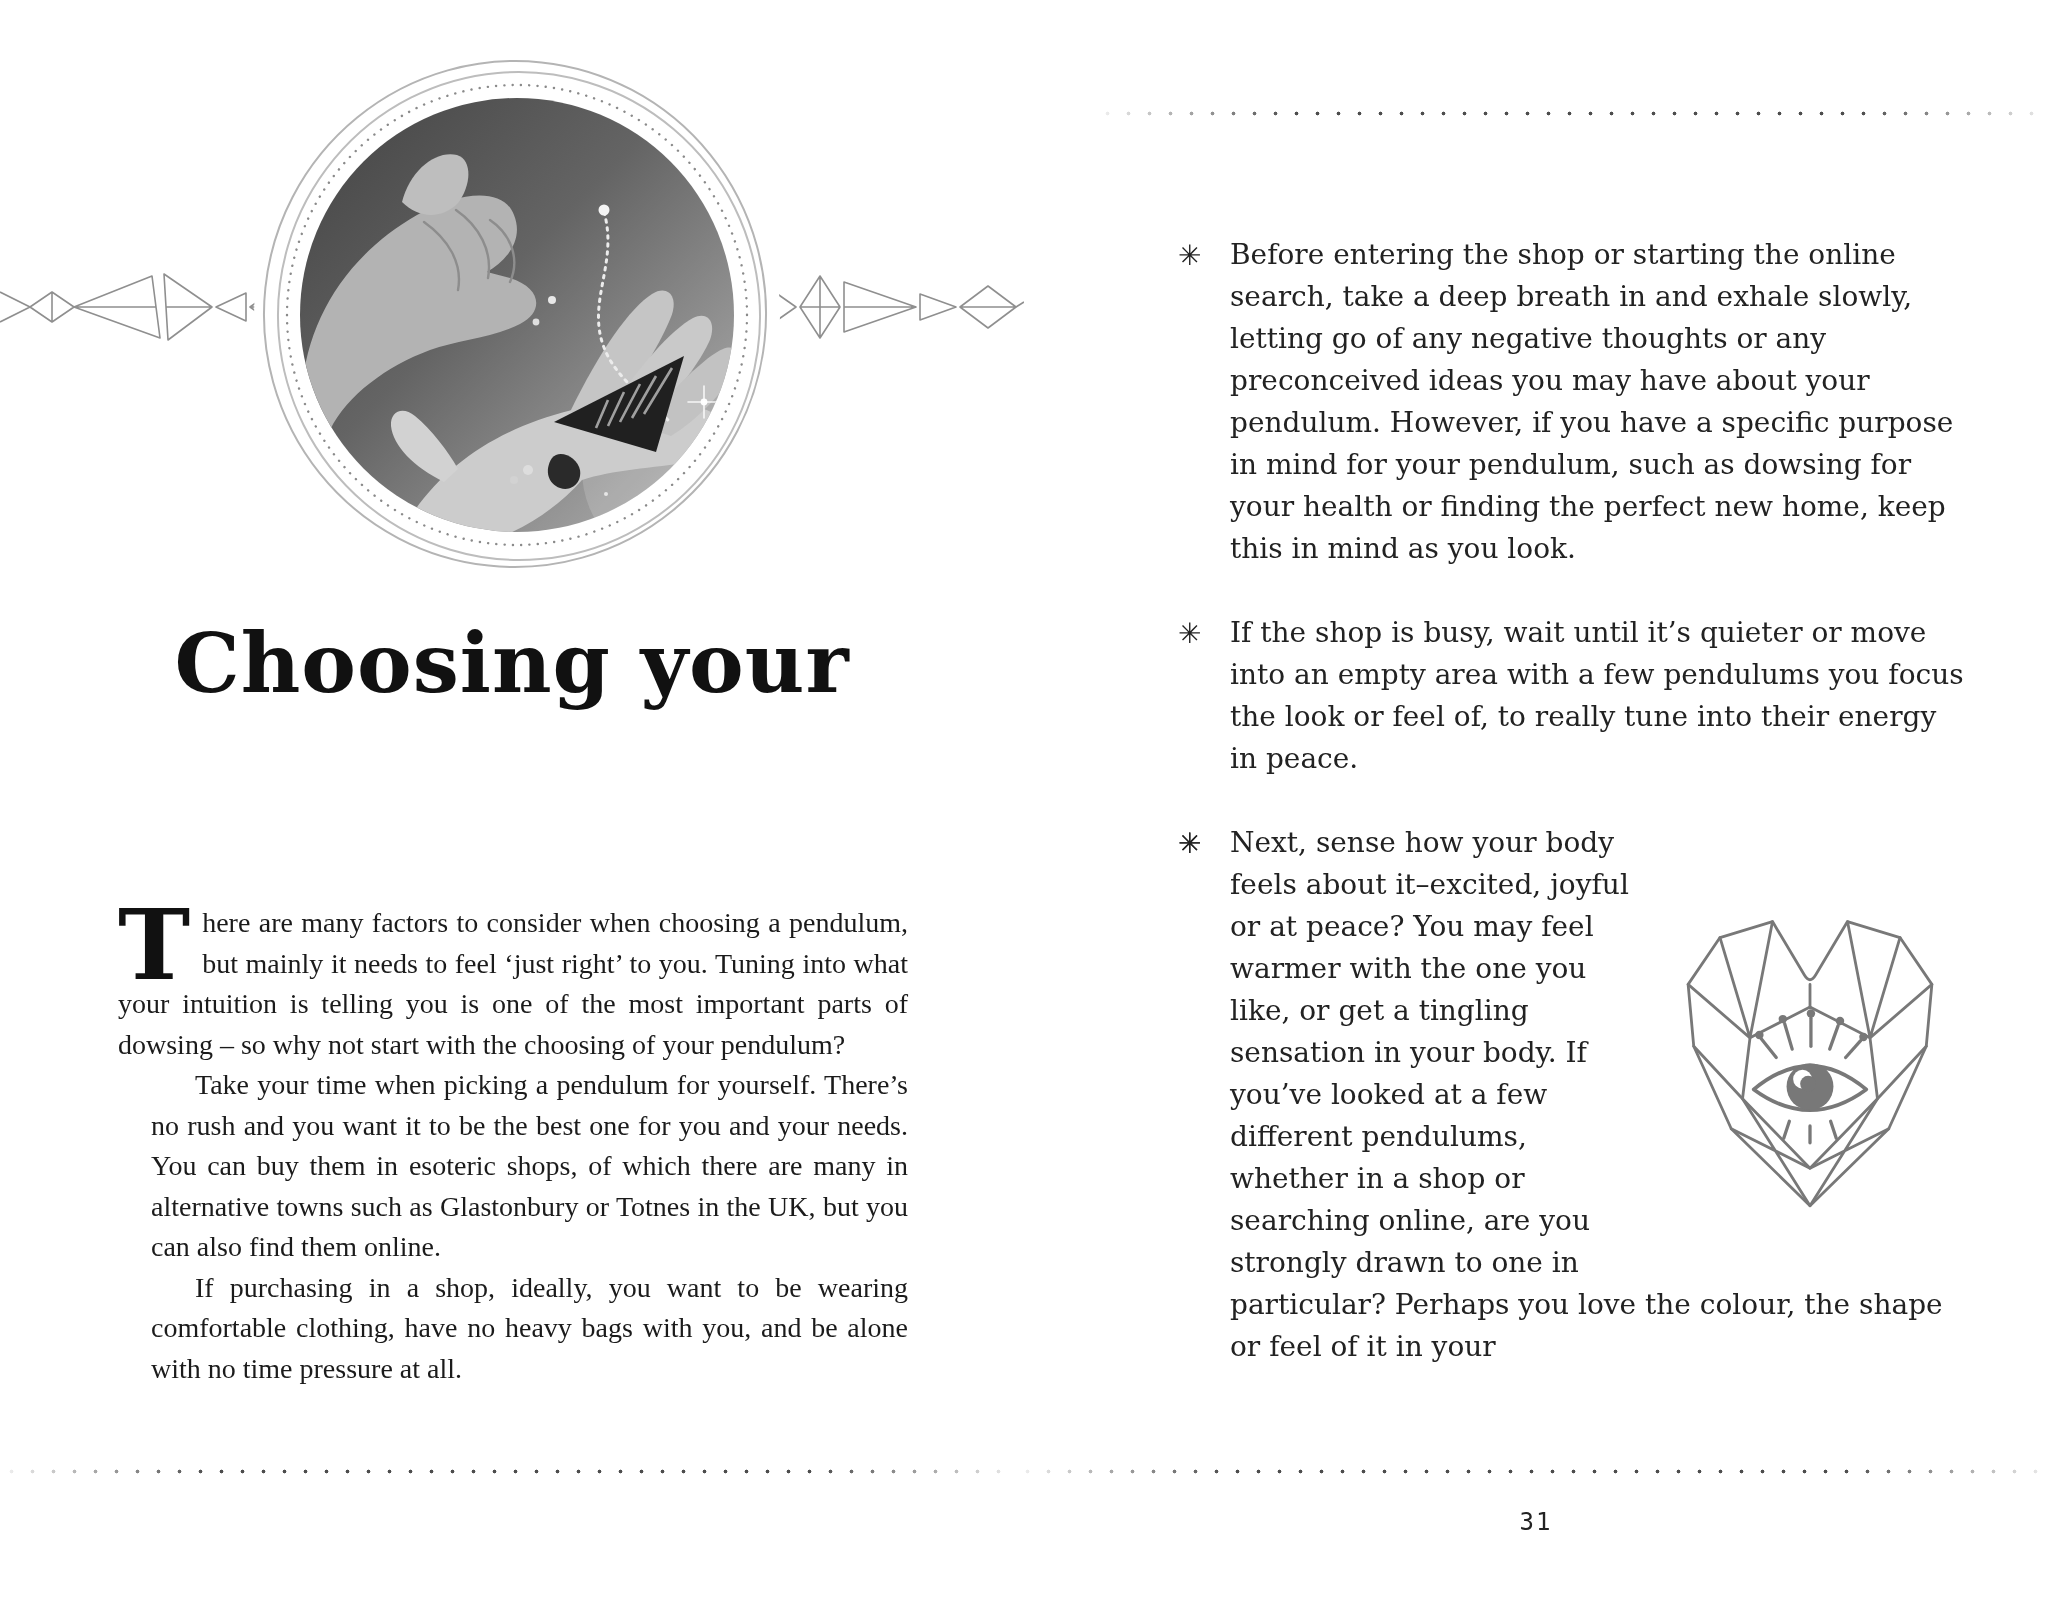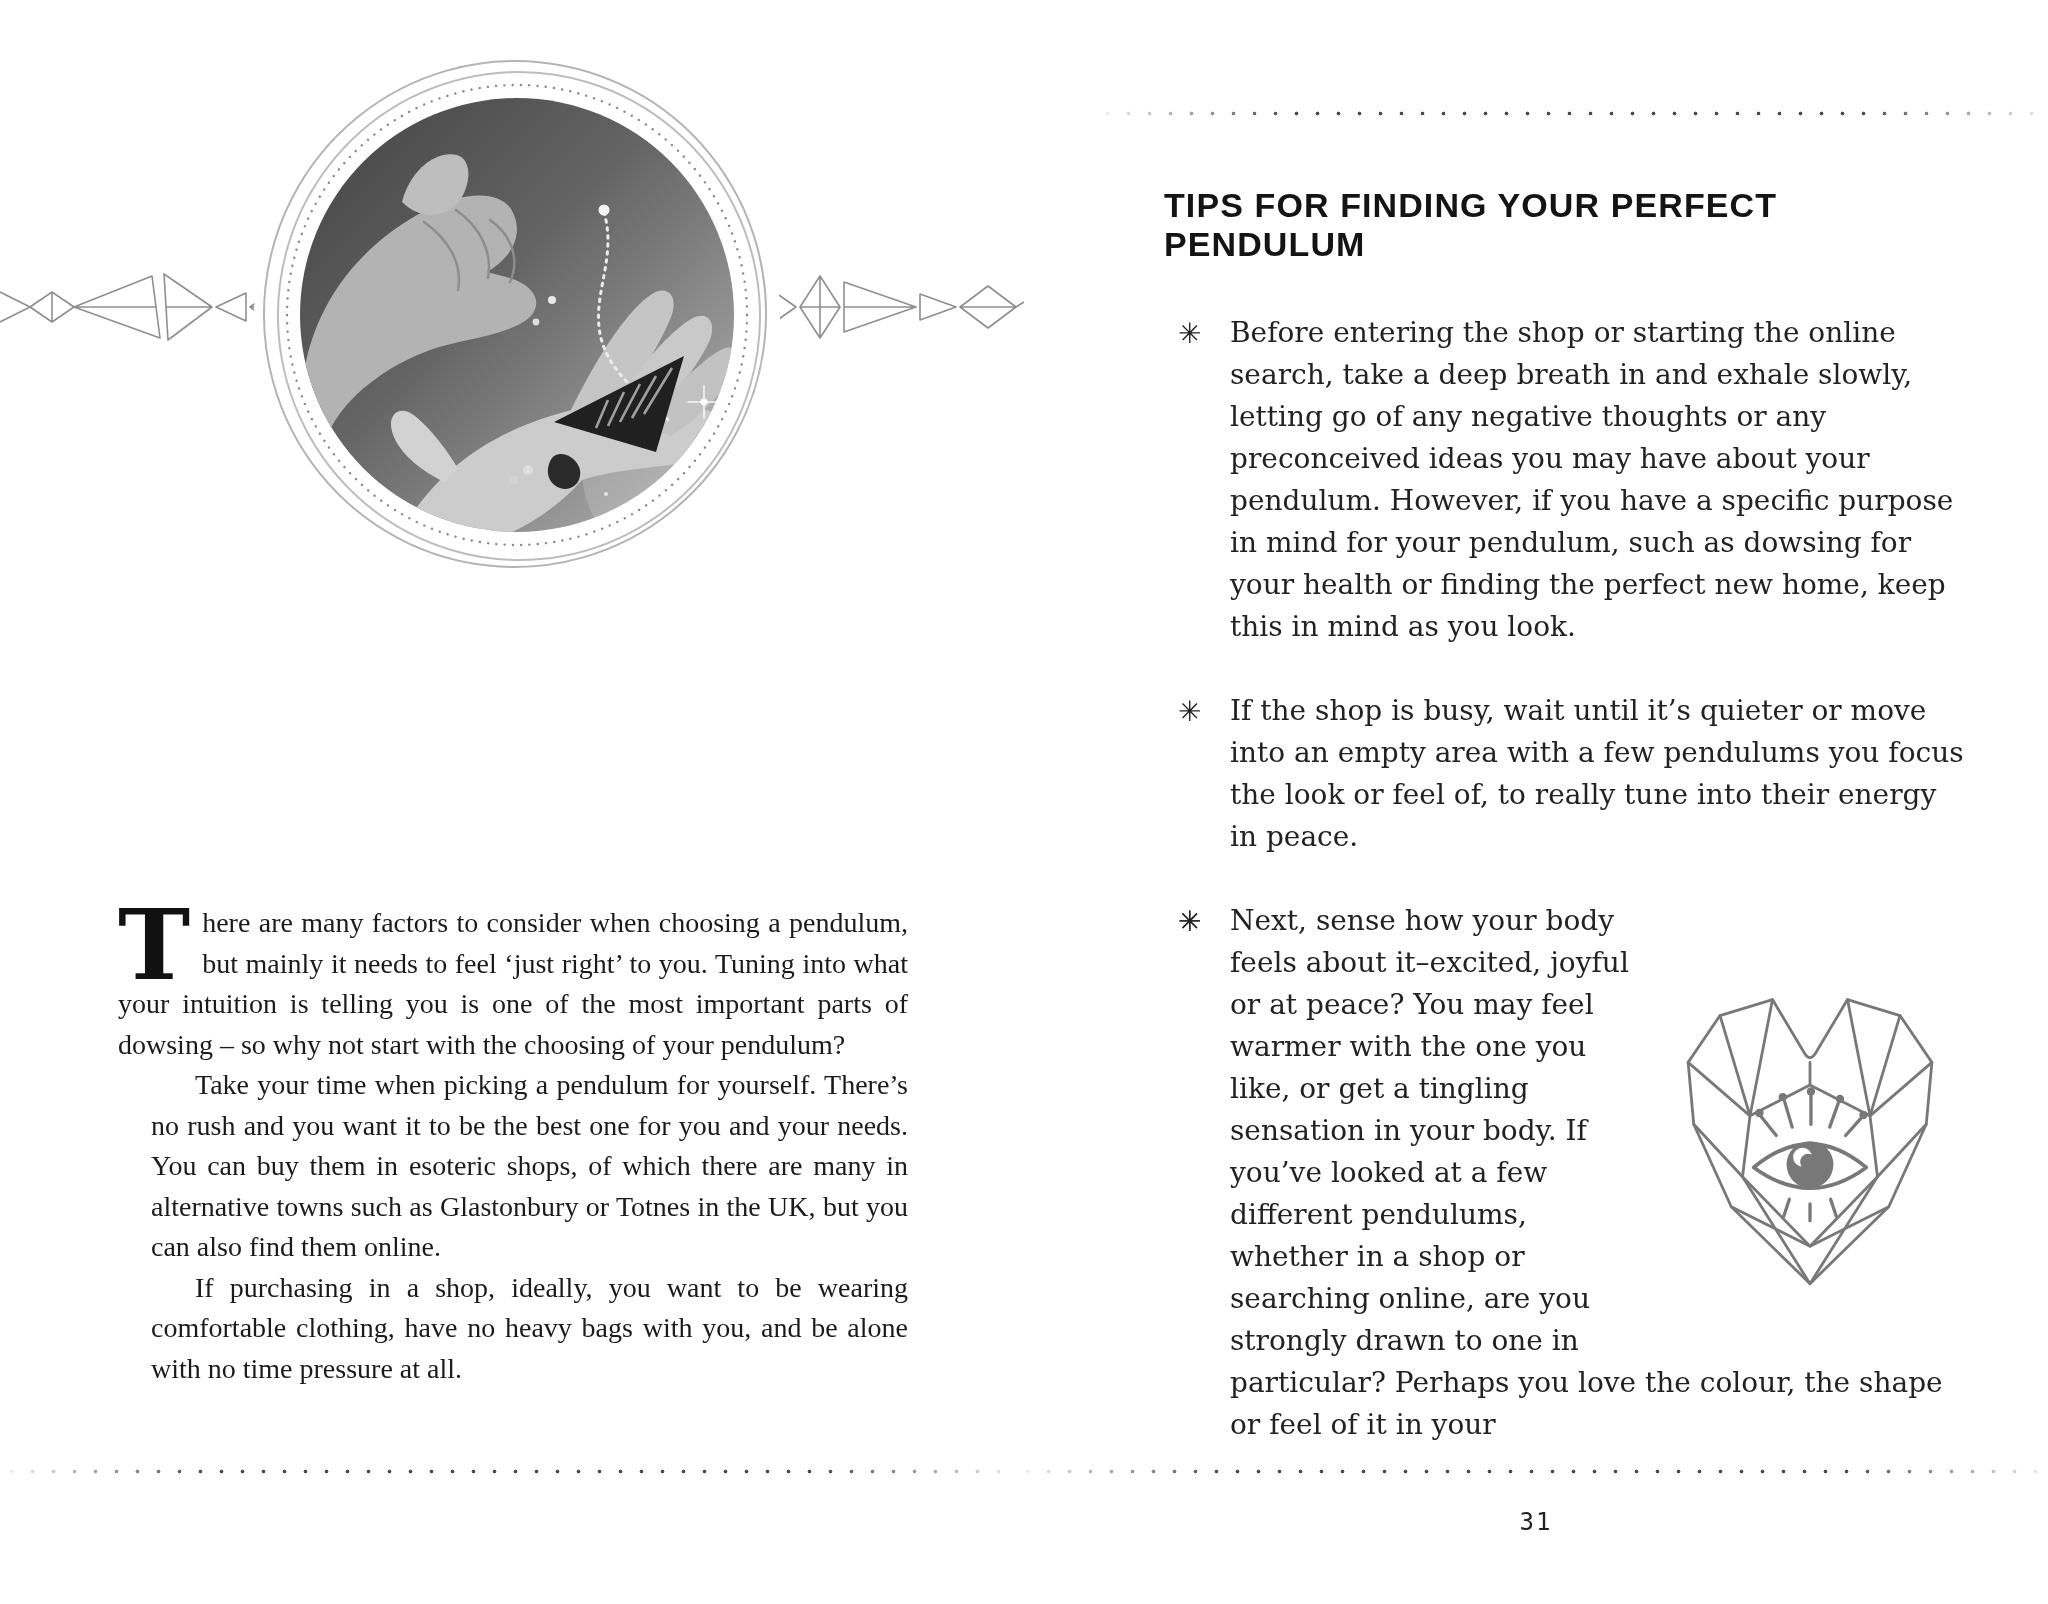--- a/index.html
+++ b/index.html
@@ -158,37 +158,37 @@
           </g>
           <g stroke="#ffffff" stroke-width="1.6" opacity="0.85" stroke-linecap="round">
             <path d="M452,336 L452,368 M436,352 L468,352"></path>
             <path d="M404,456 L404,480 M392,468 L416,468"></path>
           </g>
         </g>
       </svg>
     </div>
 
     <h1 class="chapter-title">
+      <span>Choosing your</span>
     </h1>
 
     <div class="body-text">
       <p><span class="dropcap">T</span><span>here are many factors to consider when choosing a pendulum, but mainly it needs to feel ‘just right’ to you. Tuning into what your intuition is telling you is one of the most important parts of dowsing – so why not start with the choosing of your pendulum?</span></p>
       <p class="indent">Take your time when picking a pendulum for yourself. There’s no rush and you want it to be the best one for you and your needs. You can buy them in esoteric shops, of which there are many in alternative towns such as Glastonbury or Totnes in the UK, but you can also find them online.</p>
       <p class="indent">If purchasing in a shop, ideally, you want to be wearing comfortable clothing, have no heavy bags with you, and be alone with no time pressure at all.</p>
     </div>
 
     <div class="dotline dotline-bottom-left"></div>
   </section>
 
   <section class="page page-right">
 
     <div class="dotline dotline-top-right"></div>
 
     <div class="right-content">
-      <h2 class="tips-heading">TIPS FOR FINDING YOUR PERFECT PENDULUM</h2>
 
       <div class="tips">
 
         <div class="tip">
           <span class="star">✳</span><span>Before entering the shop or starting the online search, take a deep breath in and exhale slowly, letting go of any negative thoughts or any preconceived ideas you may have about your pendulum. However, if you have a specific purpose in mind for your pendulum, such as dowsing for your health or finding the perfect new home, keep this in mind as you look.</span>
         </div>
 
         <div class="tip">
           <span class="star">✳</span><span>If the shop is busy, wait until it’s quieter or move into an empty area with a few pendulums you focus the look or feel of, to really tune into their energy in peace.</span>
         </div>

